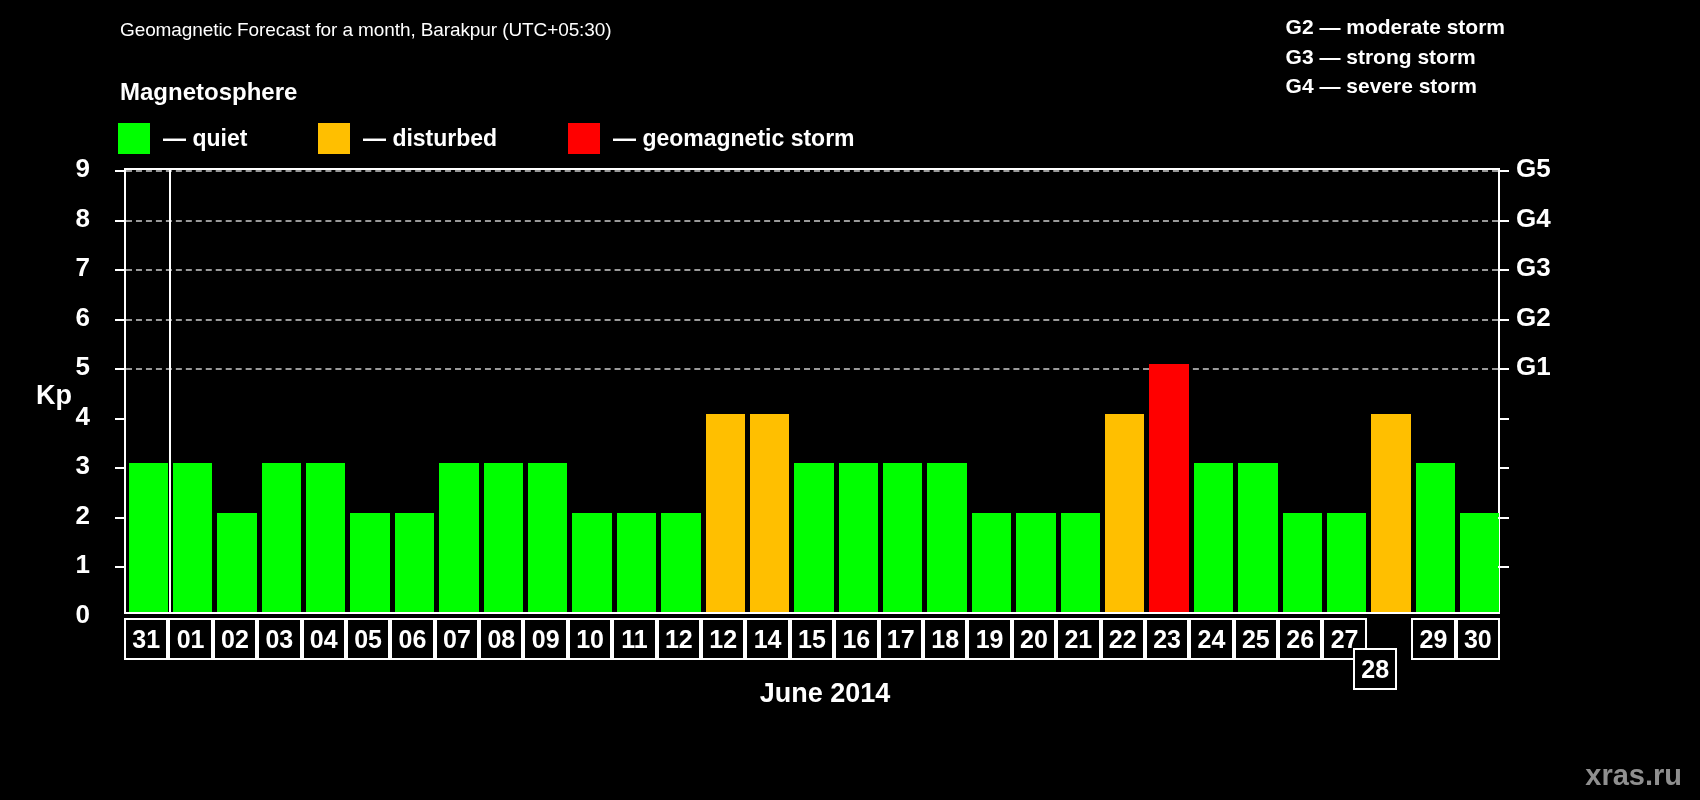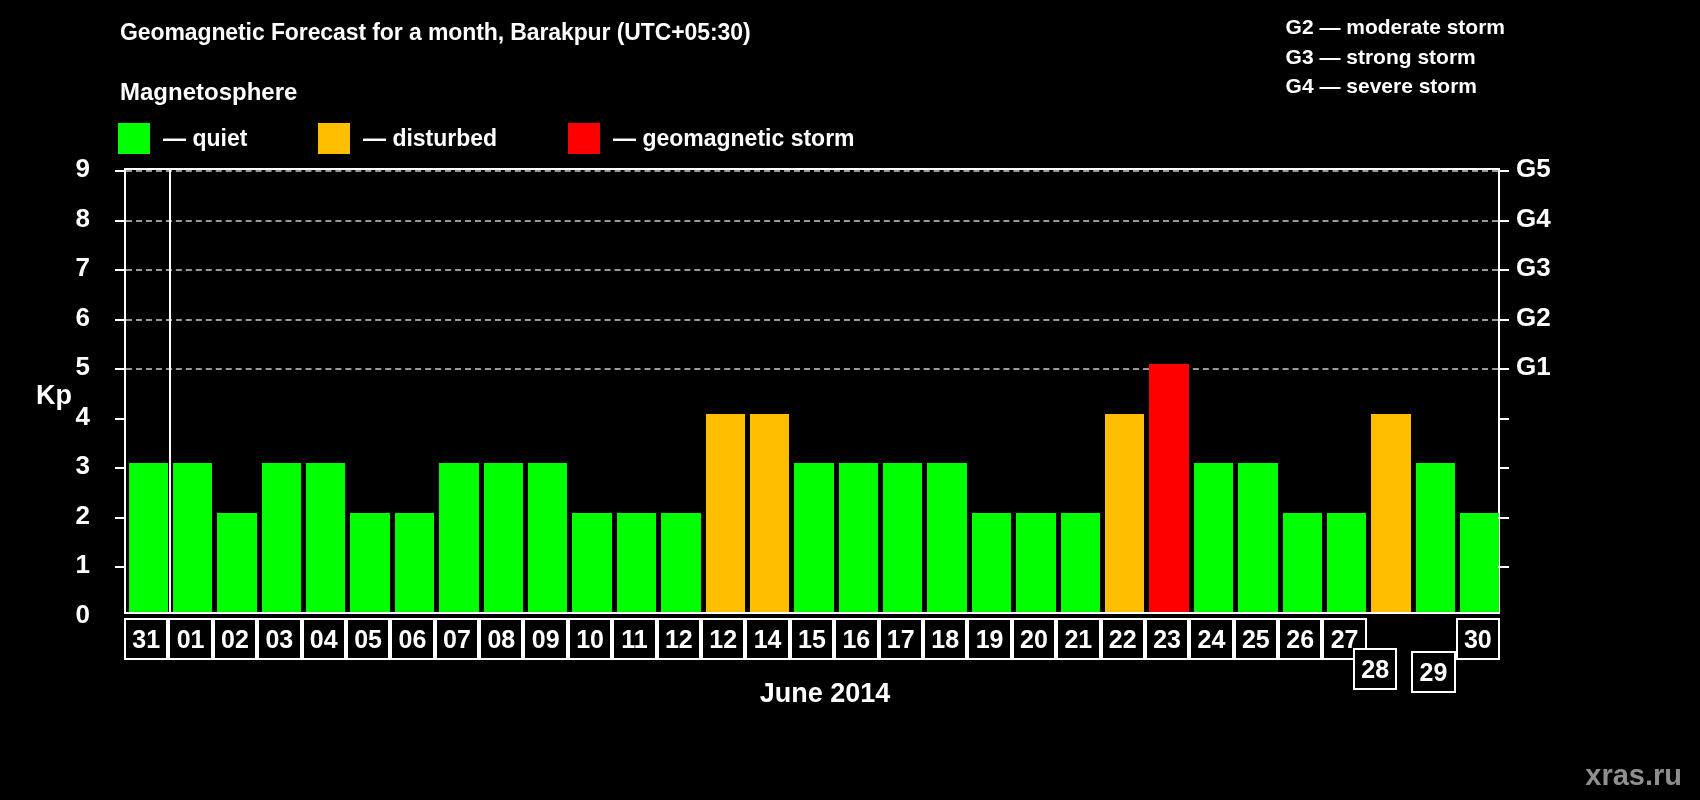--- a/index.html
+++ b/index.html
@@ -14,22 +14,22 @@
     overflow: hidden;
     font-family: "Liberation Sans", sans-serif;
     color: #ffffff;
   }
 
   
   #chart-title {
     position: absolute;
     left: 120px;
     top: 19px;
-    font-size: 23px;
-    font-weight: bold;
+    font-size: 19px;
+    font-weight: normal;
     white-space: nowrap;
     letter-spacing: -0.1px;
   }
 
   #magnetosphere-label {
     position: absolute;
     left: 120px;
     top: 78px;
     font-size: 24px;
     font-weight: bold;
@@ -353,18 +353,18 @@
     <div class="day-cell" style="left: 843.355px; width: 44.3871px;">19</div>
     <div class="day-cell" style="left: 887.742px; width: 44.3871px;">20</div>
     <div class="day-cell" style="left: 932.129px; width: 44.3871px;">21</div>
     <div class="day-cell" style="left: 976.516px; width: 44.3871px;">22</div>
     <div class="day-cell" style="left: 1020.9px; width: 44.3871px;">23</div>
     <div class="day-cell" style="left: 1065.29px; width: 44.3871px;">24</div>
     <div class="day-cell" style="left: 1109.68px; width: 44.3871px;">25</div>
     <div class="day-cell" style="left: 1154.06px; width: 44.3871px;">26</div>
     <div class="day-cell" style="left: 1198.45px; width: 44.3871px;">27</div>
     <div class="day-cell" style="left: 1229px; width: 44.3871px; margin-top: 30px;">28</div>
-    <div class="day-cell" style="left: 1287.23px; width: 44.3871px; margin-top: 33px;">29</div>
+    <div class="day-cell" style="left: 1287.23px; width: 44.3871px;">29</div>
     <div class="day-cell" style="left: 1331.61px; width: 44.3871px;">30</div>
   </div>
 <div id="x-axis-title"><span id="x-axis-title-inner">June 2014</span></div>
 
 <div id="watermark">xras.ru</div>
 
 </body></html>

